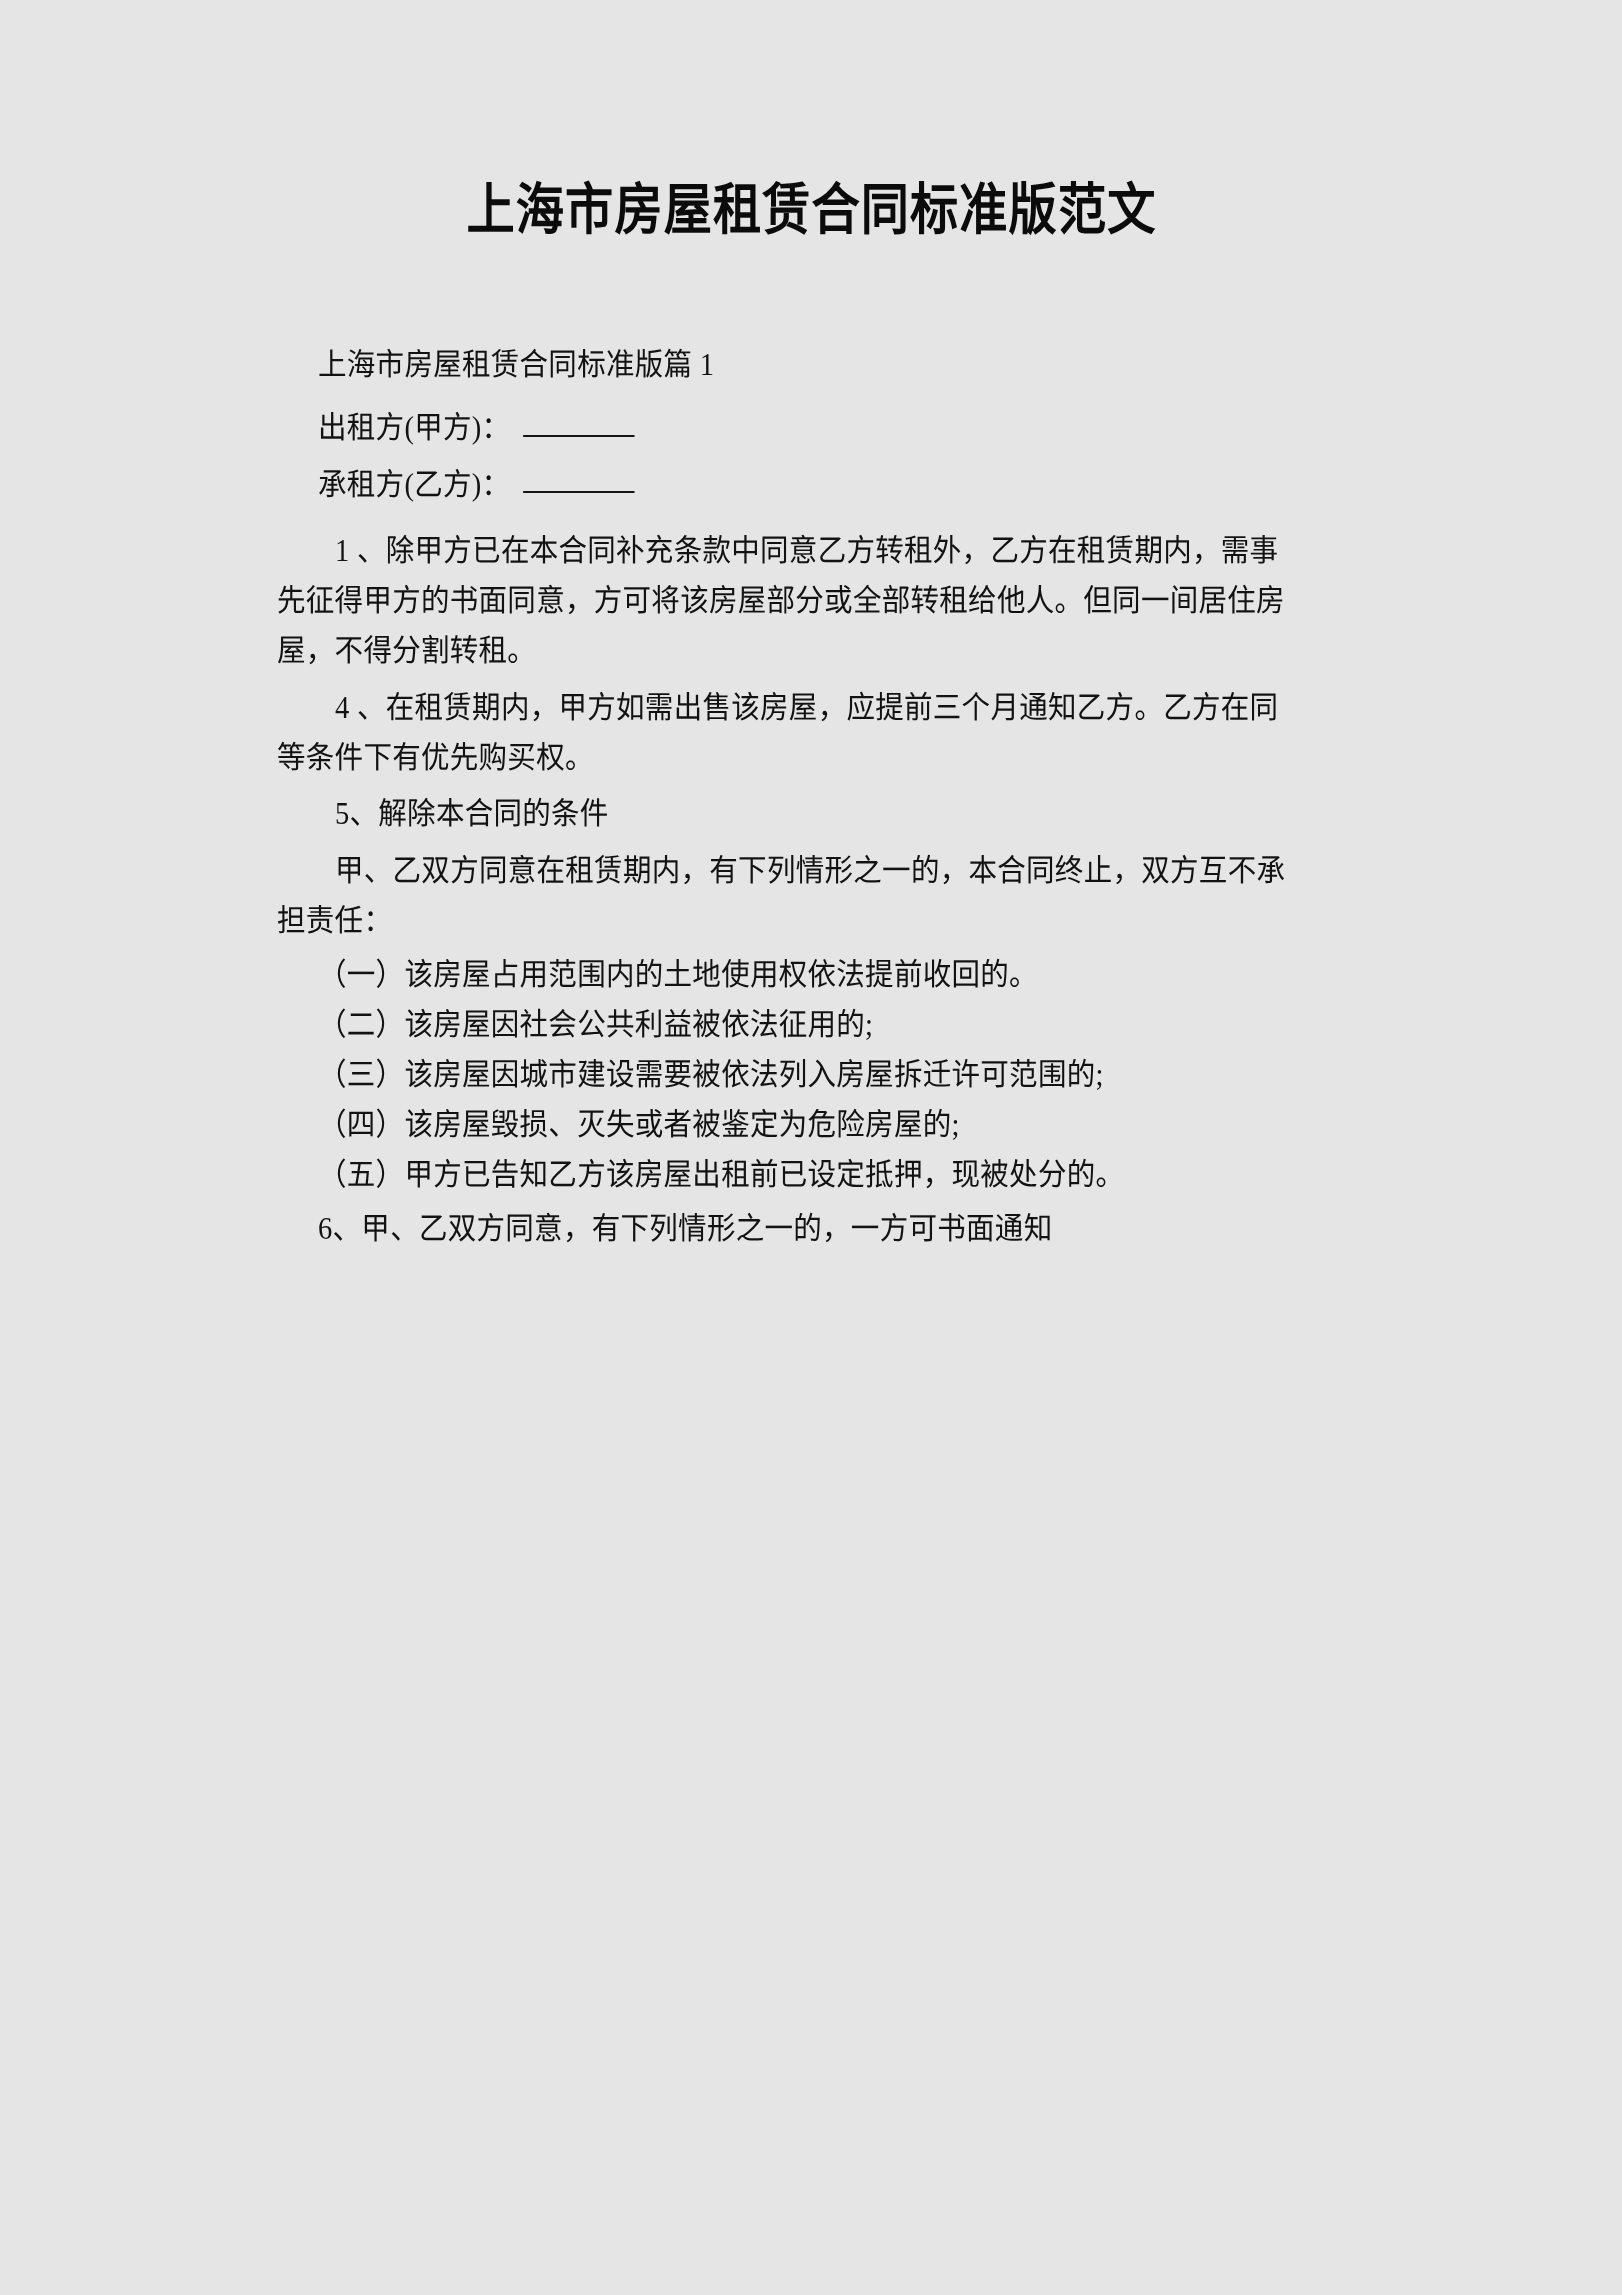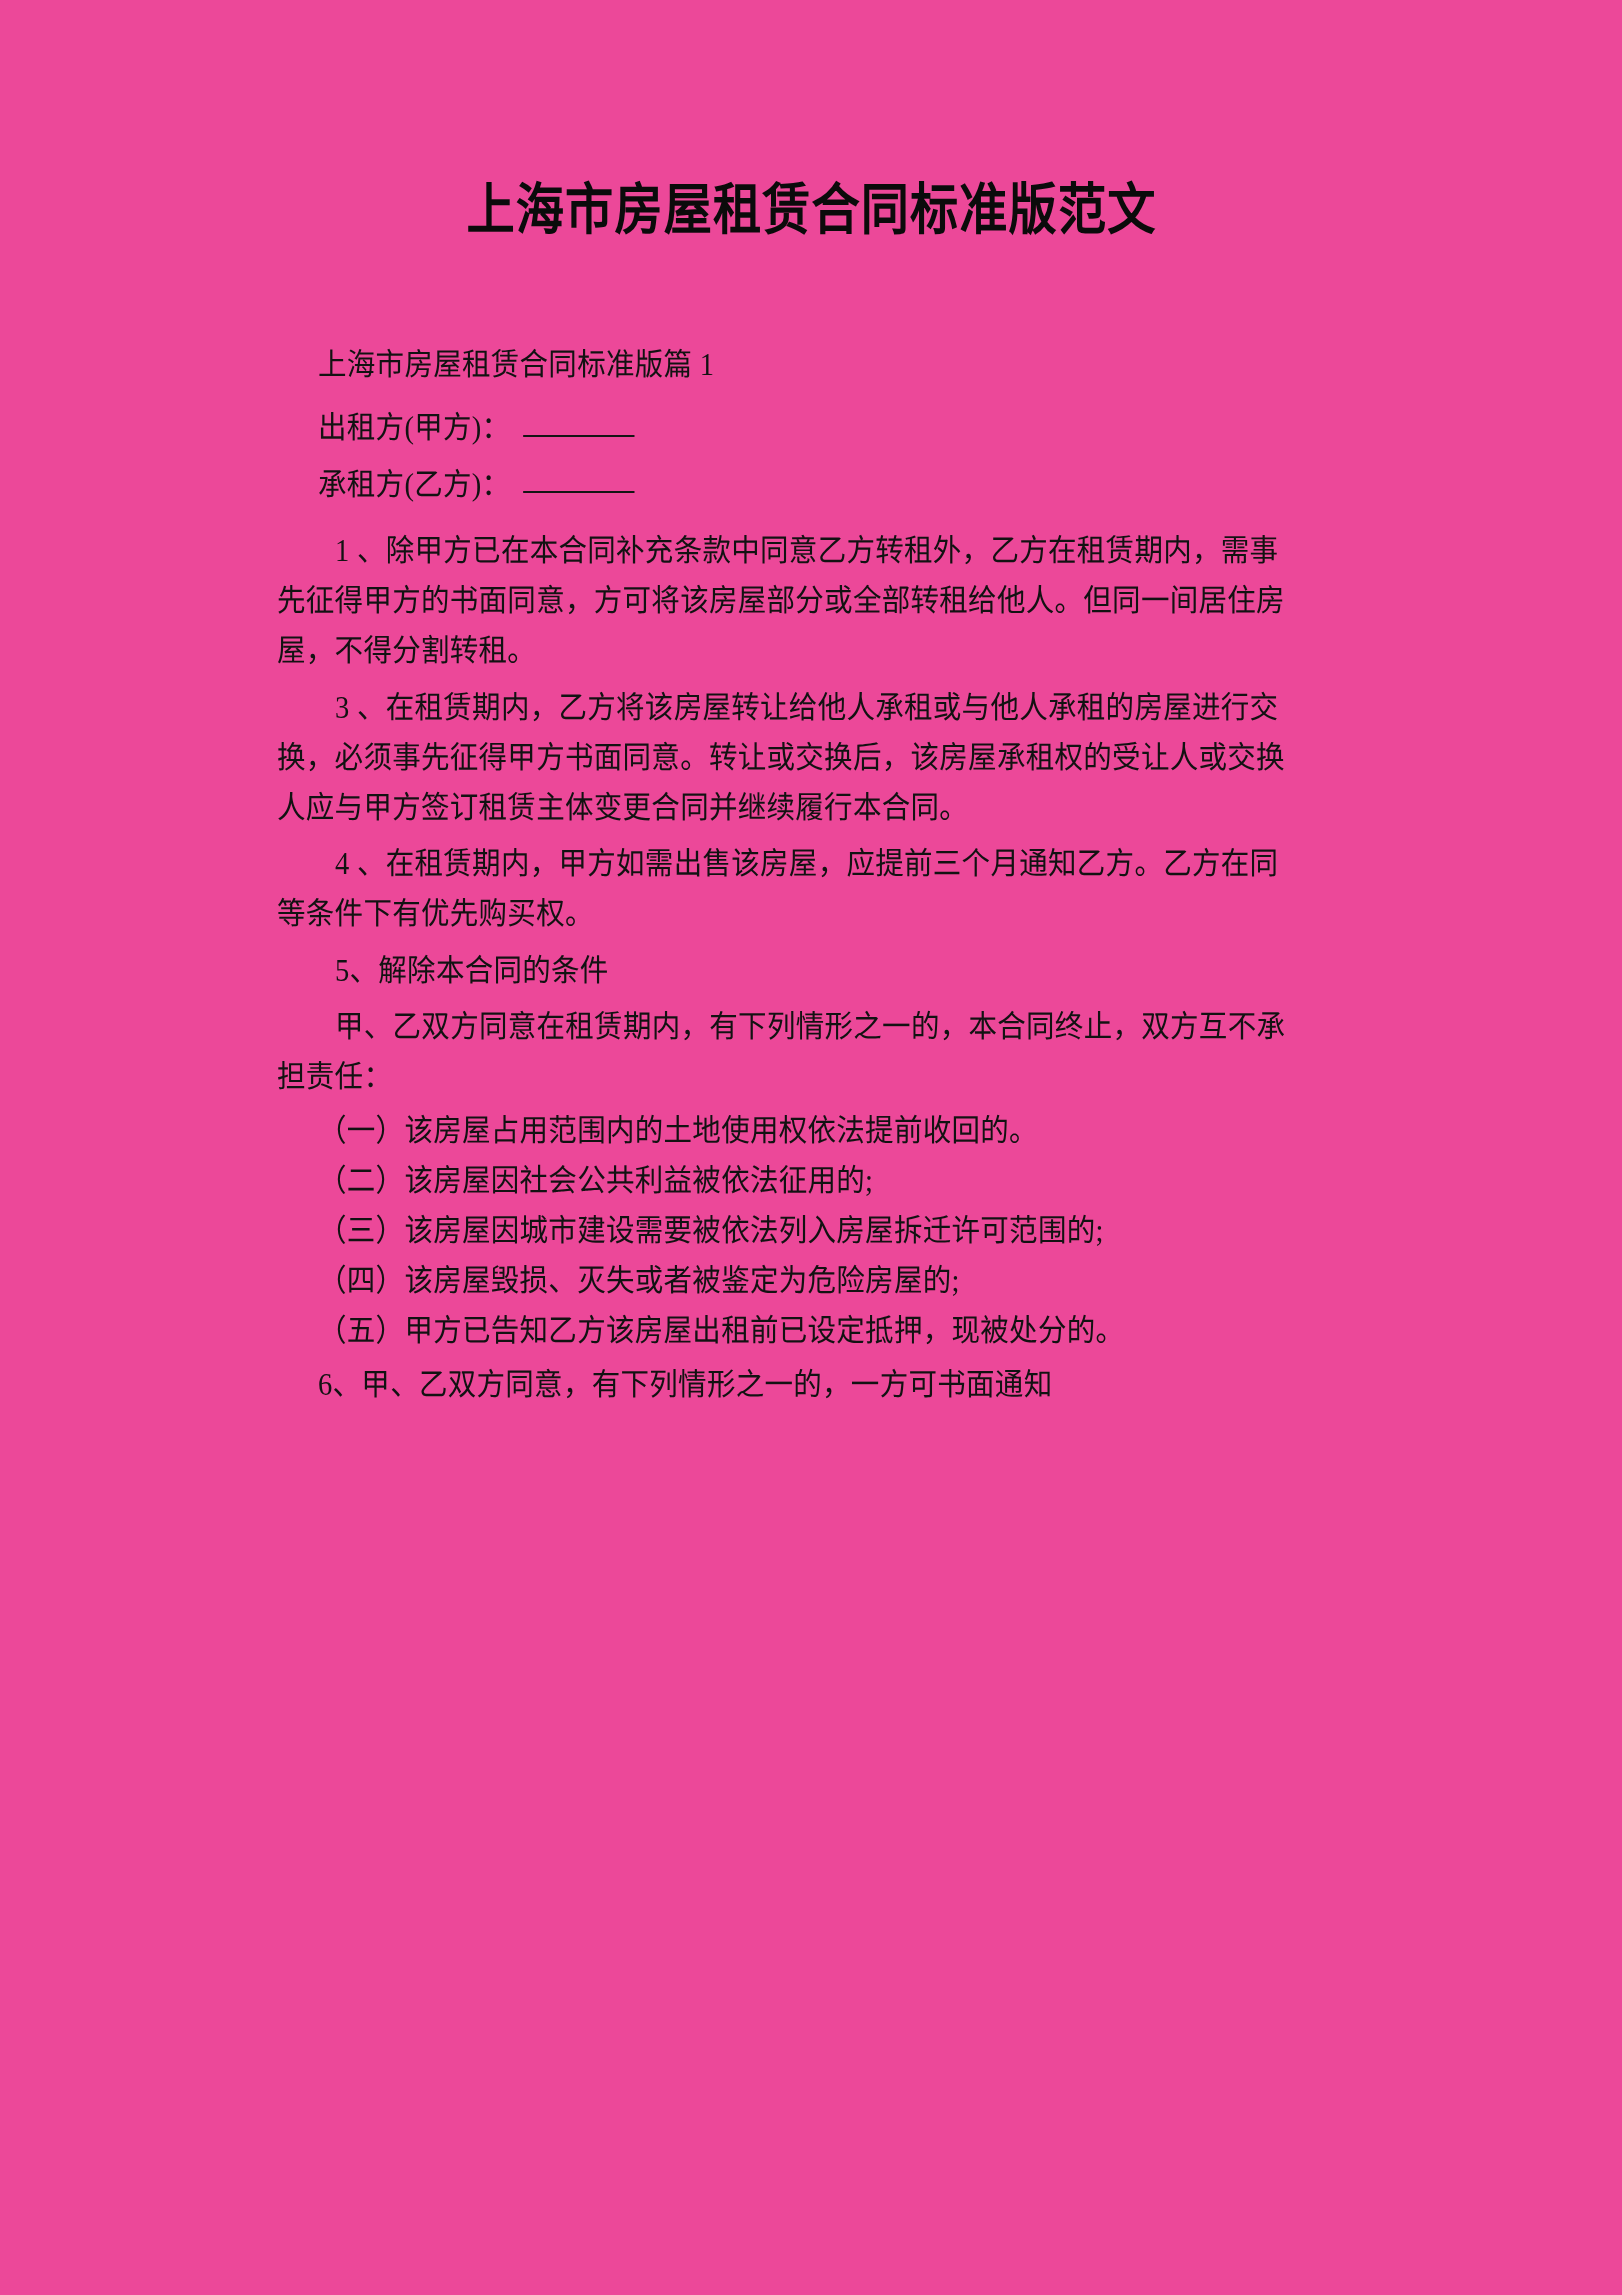--- a/index.html
+++ b/index.html
@@ -13,21 +13,21 @@
     height: 2295px;
     position: relative;
     font-family: "Liberation Serif", "DejaVu Serif", serif;
     color: #111111;
     overflow: hidden;
   }
 
   .page {
     position: absolute;
     inset: 0;
-    background: #ec4899;
+    background: #e5e5e5;
     padding: 0;
     font-family: Liberation Serif, serif;
   }
 
   
   .doc-title {
     position: absolute;
     top: 177px;
     left: 0;
     width: 1623px;
@@ -126,25 +126,20 @@
     <div class="spacer-sm"></div>
 
 
     <div class="para">
       <div class="ln first">1 、除甲方已在本合同补充条款中同意乙方转租外，乙方在租赁期内，需事</div>
       <div class="ln">先征得甲方的书面同意，方可将该房屋部分或全部转租给他人。但同一间居住房</div>
       <div class="ln">屋，不得分割转租。</div>
     </div>
 
 
-    <div class="para">
-      <div class="ln first">3 、在租赁期内，乙方将该房屋转让给他人承租或与他人承租的房屋进行交</div>
-      <div class="ln">换，必须事先征得甲方书面同意。转让或交换后，该房屋承租权的受让人或交换</div>
-      <div class="ln">人应与甲方签订租赁主体变更合同并继续履行本合同。</div>
-    </div>
 
     <div class="para">
       <div class="ln first">4 、在租赁期内，甲方如需出售该房屋，应提前三个月通知乙方。乙方在同</div>
       <div class="ln">等条件下有优先购买权。</div>
     </div>
 
     <div class="para">
       <div class="ln first">5、解除本合同的条件</div>
     </div>
 

